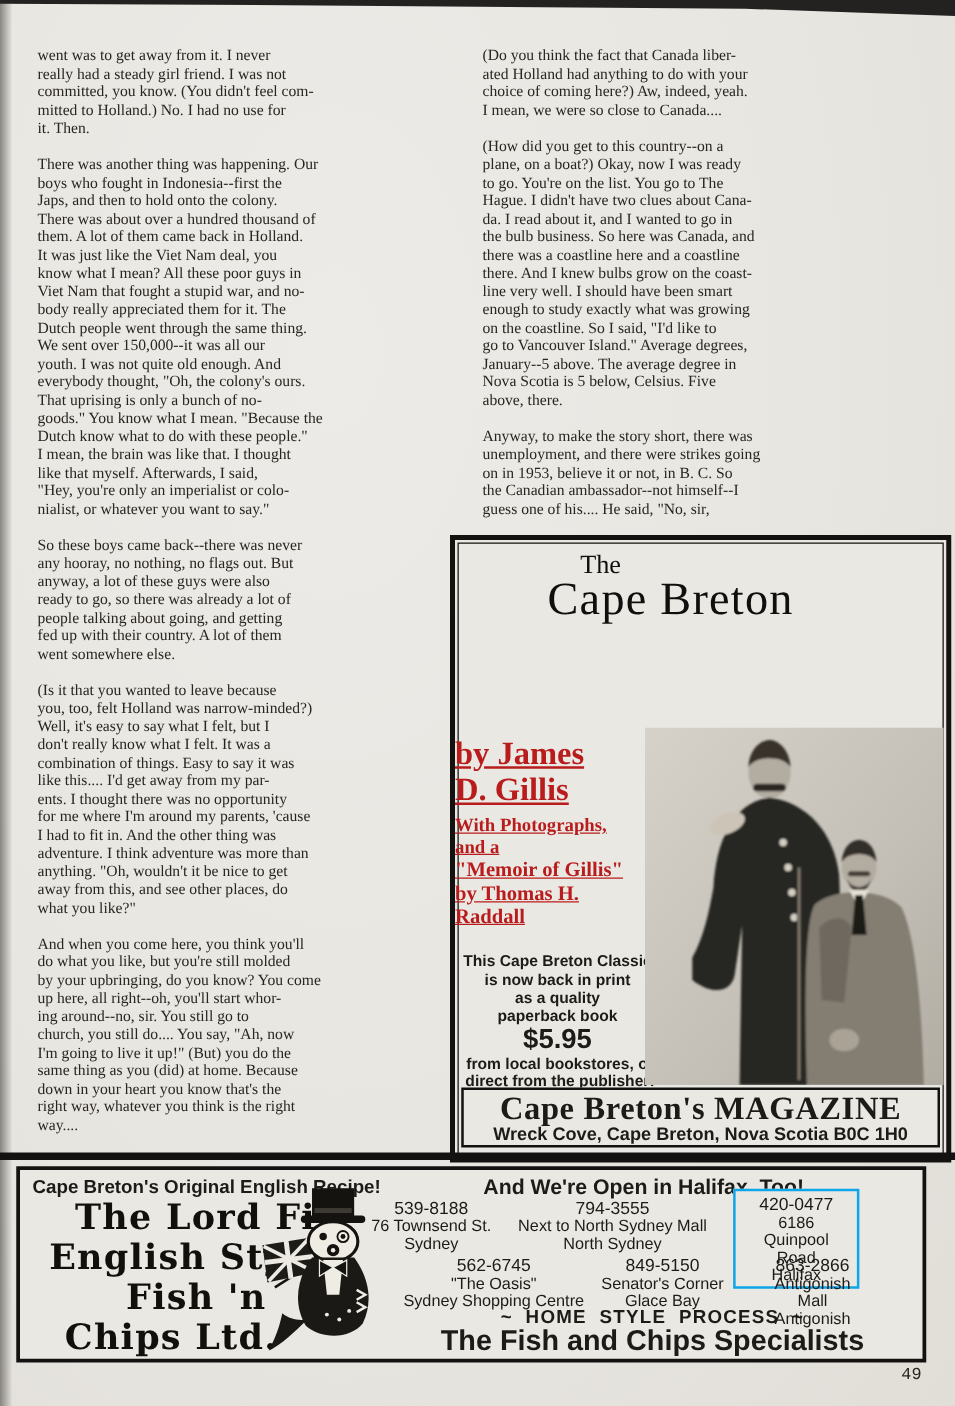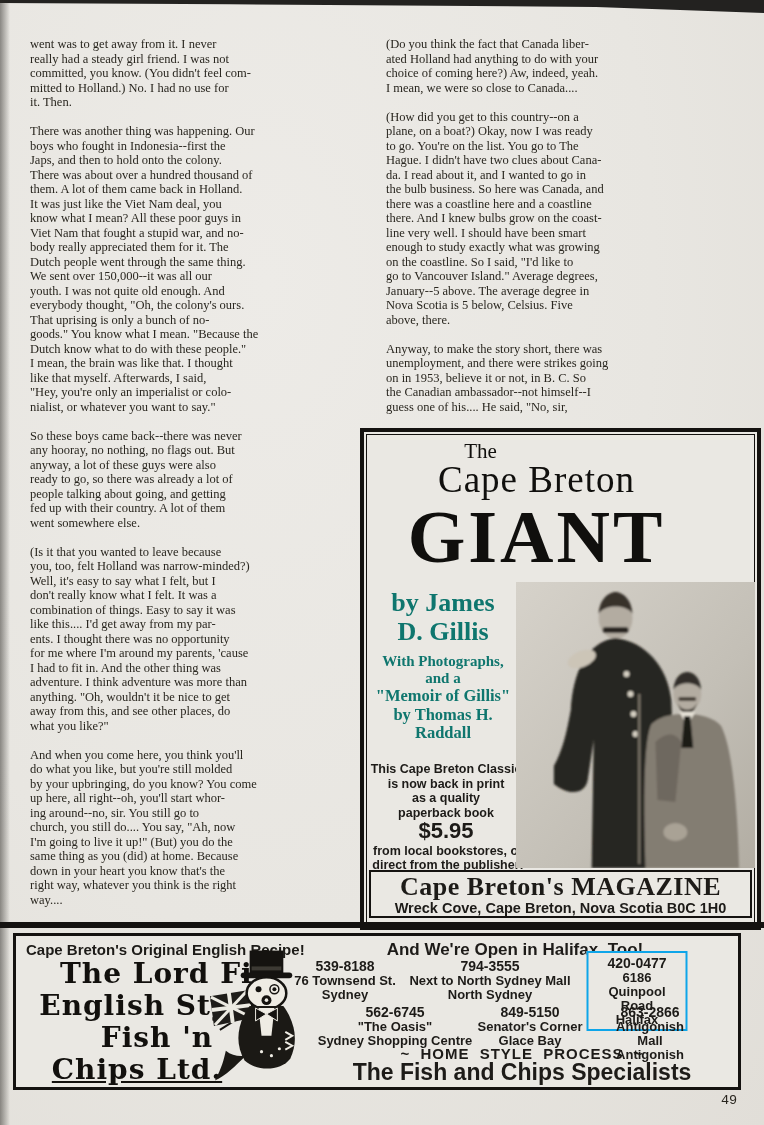--- a/index.html
+++ b/index.html
@@ -17,21 +17,21 @@
   .col-right{left:386px;width:366px;}
   .para{margin:0 0 14.5px 0;white-space:pre;}
   
   .giant-ad{position:absolute;left:360px;top:428px;width:393px;height:494px;
             border:4px solid #141210;background:#eae8e3;}
   .giant-inner{position:absolute;inset:2px;border:1px solid #141210;pointer-events:none;}
   .giant-head{position:absolute;top:8px;left:0;right:48px;text-align:center;color:#100f0d;}
   .g-the{display:block;font:400 21px/22px "Liberation Serif",serif;transform:translateX(-56px);}
   .g-cape{display:block;font:400 37px/36px "Liberation Serif",serif;letter-spacing:1px;}
   .g-giant{display:block;font:700 74px/78px "Liberation Serif",serif;letter-spacing:3px;}
-  .giant-left{position:absolute;left:0;top:156px;width:158px;text-align:center;color:#0f766e;}
+  .giant-left{position:absolute;left:0;top:156px;width:158px;text-align:left;color:#b91c1c;text-decoration:underline;}
   .g-by{font:700 26px/29px "Liberation Serif",serif;}
   .g-sub{font:700 15px/17px "Liberation Serif",serif;}
   .g-sub.first{margin-top:7px;}
   .g-memoir{font:700 16.5px/18.5px "Liberation Serif",serif;}
   .giant-blurb{position:absolute;left:0;top:330px;width:164px;text-align:center;
                font:700 12.5px/14.5px "Liberation Sans",sans-serif;white-space:pre;}
   .giant-price{position:absolute;left:0;top:387px;width:164px;text-align:center;
                font:700 22px/24px "Liberation Sans",sans-serif;}
   .giant-order{position:absolute;left:0;top:413px;width:168px;text-align:center;
                font:700 12.5px/13.5px "Liberation Sans",sans-serif;white-space:pre;}
@@ -46,25 +46,25 @@
   .fish-ad{position:absolute;left:13px;top:933px;width:722px;height:151px;
            border:3px solid #141210;background:#eae8e3;}
   .recipe-head{position:absolute;left:10px;top:5px;width:290px;text-align:left;
                font:700 15px/17px "Liberation Sans",sans-serif;}
   .bl-wrap{position:absolute;left:6px;top:22px;width:262px;text-align:center;color:#12100d;}
   .bl-line{display:block;font-family:"DejaVu Serif",serif;font-weight:700;
            font-size:28px;line-height:32px;letter-spacing:1px;}
   .bl-line:nth-child(1){transform:translateX(14px);}
   .bl-line:nth-child(2){transform:translateX(-4px);}
   .bl-line:nth-child(3){transform:translateX(4px);}
-  .bl-line:nth-child(4){transform:translateX(-16px);text-decoration:underline;}
+  .bl-line:nth-child(4){transform:translateX(-16px);}
   .mascot{position:absolute;left:190px;top:12px;width:114px;height:136px;}
   .halifax-head{position:absolute;left:300px;top:4px;width:412px;text-align:center;
                 font:700 17px/19px "Liberation Sans",sans-serif;}
-  .cell{position:absolute;transform:translateX(-50%);text-align:center;font-weight:700;}
+  .cell{position:absolute;transform:translateX(-50%);text-align:center;font-weight:400;}
   .cell .ph{font-size:14px;line-height:16px;}
   .cell .ad{font-size:13px;line-height:14px;}
   .cell.boxed{border:2px solid #0ea5e9;padding:2px 9px;background:#eae8e3;}
   .c-r1c1{left:329px;top:22px;} .c-r1c2{left:474px;top:22px;} .c-r1c3{left:621px;top:15px;}
   .c-r2c1{left:379px;top:68px;} .c-r2c2{left:514px;top:68px;} .c-r2c3{left:634px;top:68px;}
   .process{position:absolute;left:300px;top:110px;width:412px;text-align:center;
            font:700 15px/16px "Liberation Sans",sans-serif;letter-spacing:1px;word-spacing:5px;}
   .tagline{position:absolute;left:300px;top:123px;width:412px;text-align:center;
            font:700 23px/26px "Liberation Sans",sans-serif;}
   .page-num{position:absolute;left:721px;top:1093px;
@@ -160,21 +160,20 @@
 on in 1953, believe it or not, in B. C. So
 the Canadian ambassador--not himself--I
 guess one of his.... He said, "No, sir,</div>
   </div>
 
   <div class="giant-ad">
     <div class="giant-inner"></div>
     <div class="giant-head">
       <span class="g-the">The</span>
       <span class="g-cape">Cape Breton</span>
-      <span class="g-giant">GIANT</span>
     </div>
     <div class="giant-left">
       <div class="g-by">by James</div>
       <div class="g-by">D. Gillis</div>
       <div class="g-sub first">With Photographs,</div>
       <div class="g-sub">and a</div>
       <div class="g-memoir">"Memoir of Gillis"</div>
       <div class="g-memoir">by Thomas H.</div>
       <div class="g-memoir">Raddall</div>
     </div>

